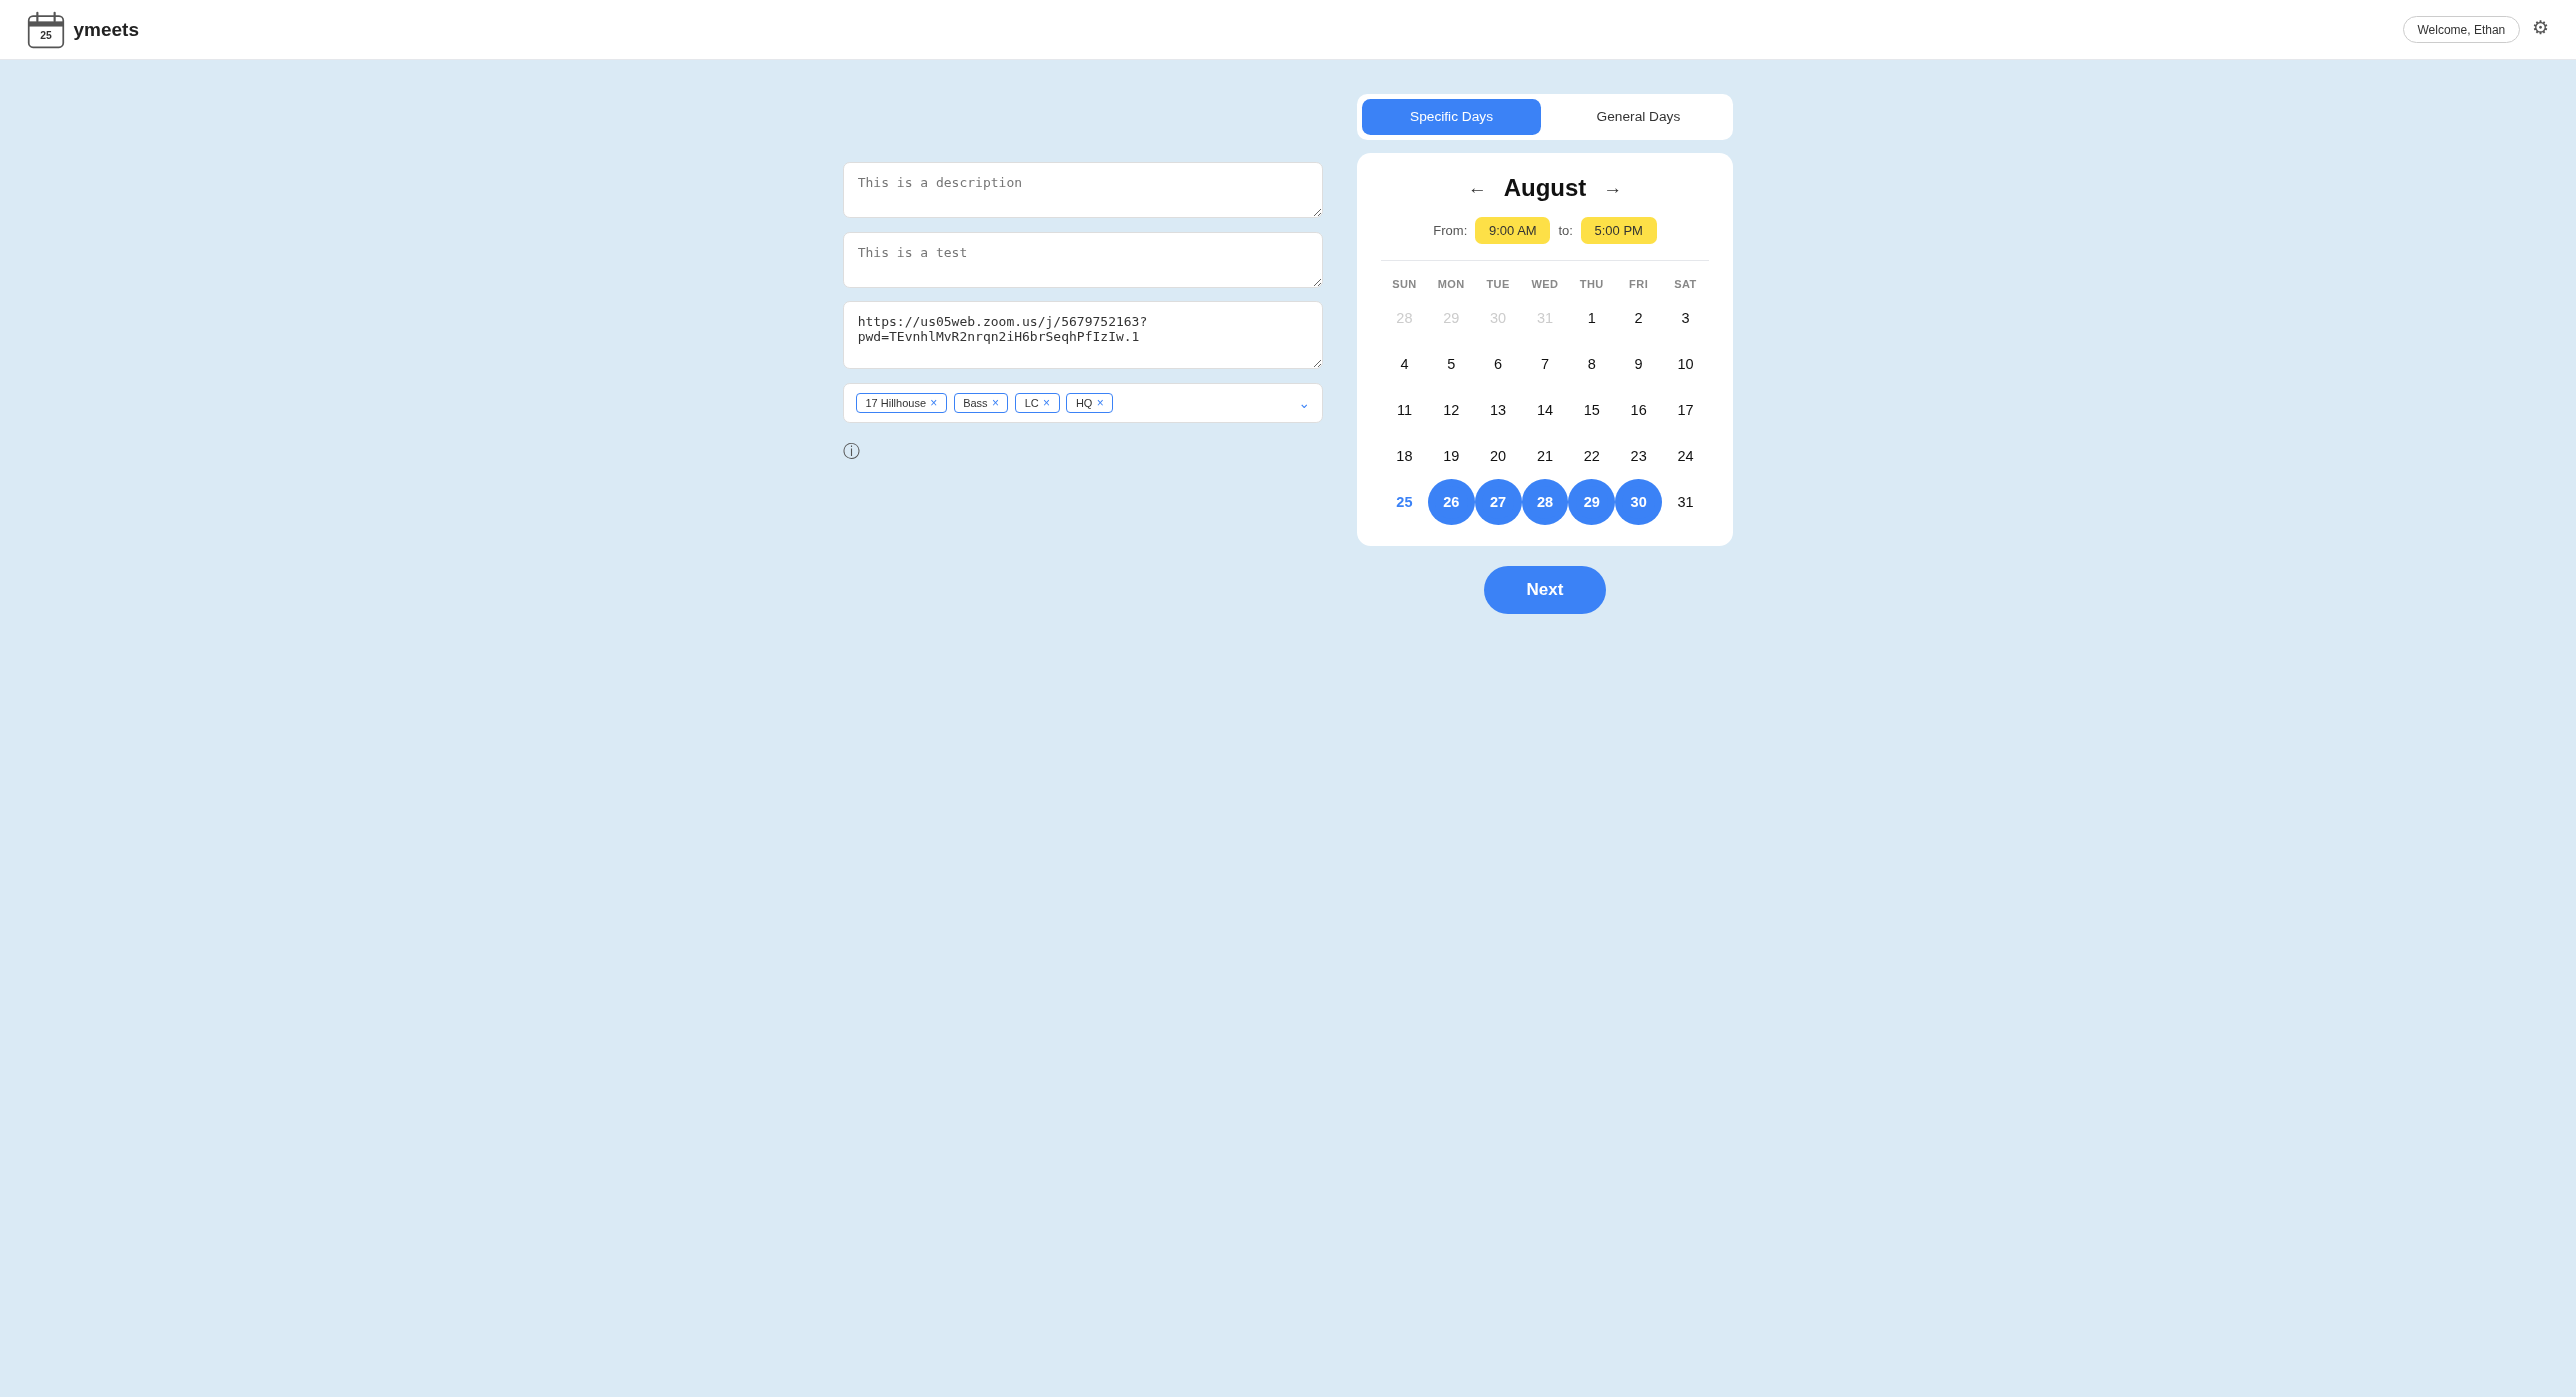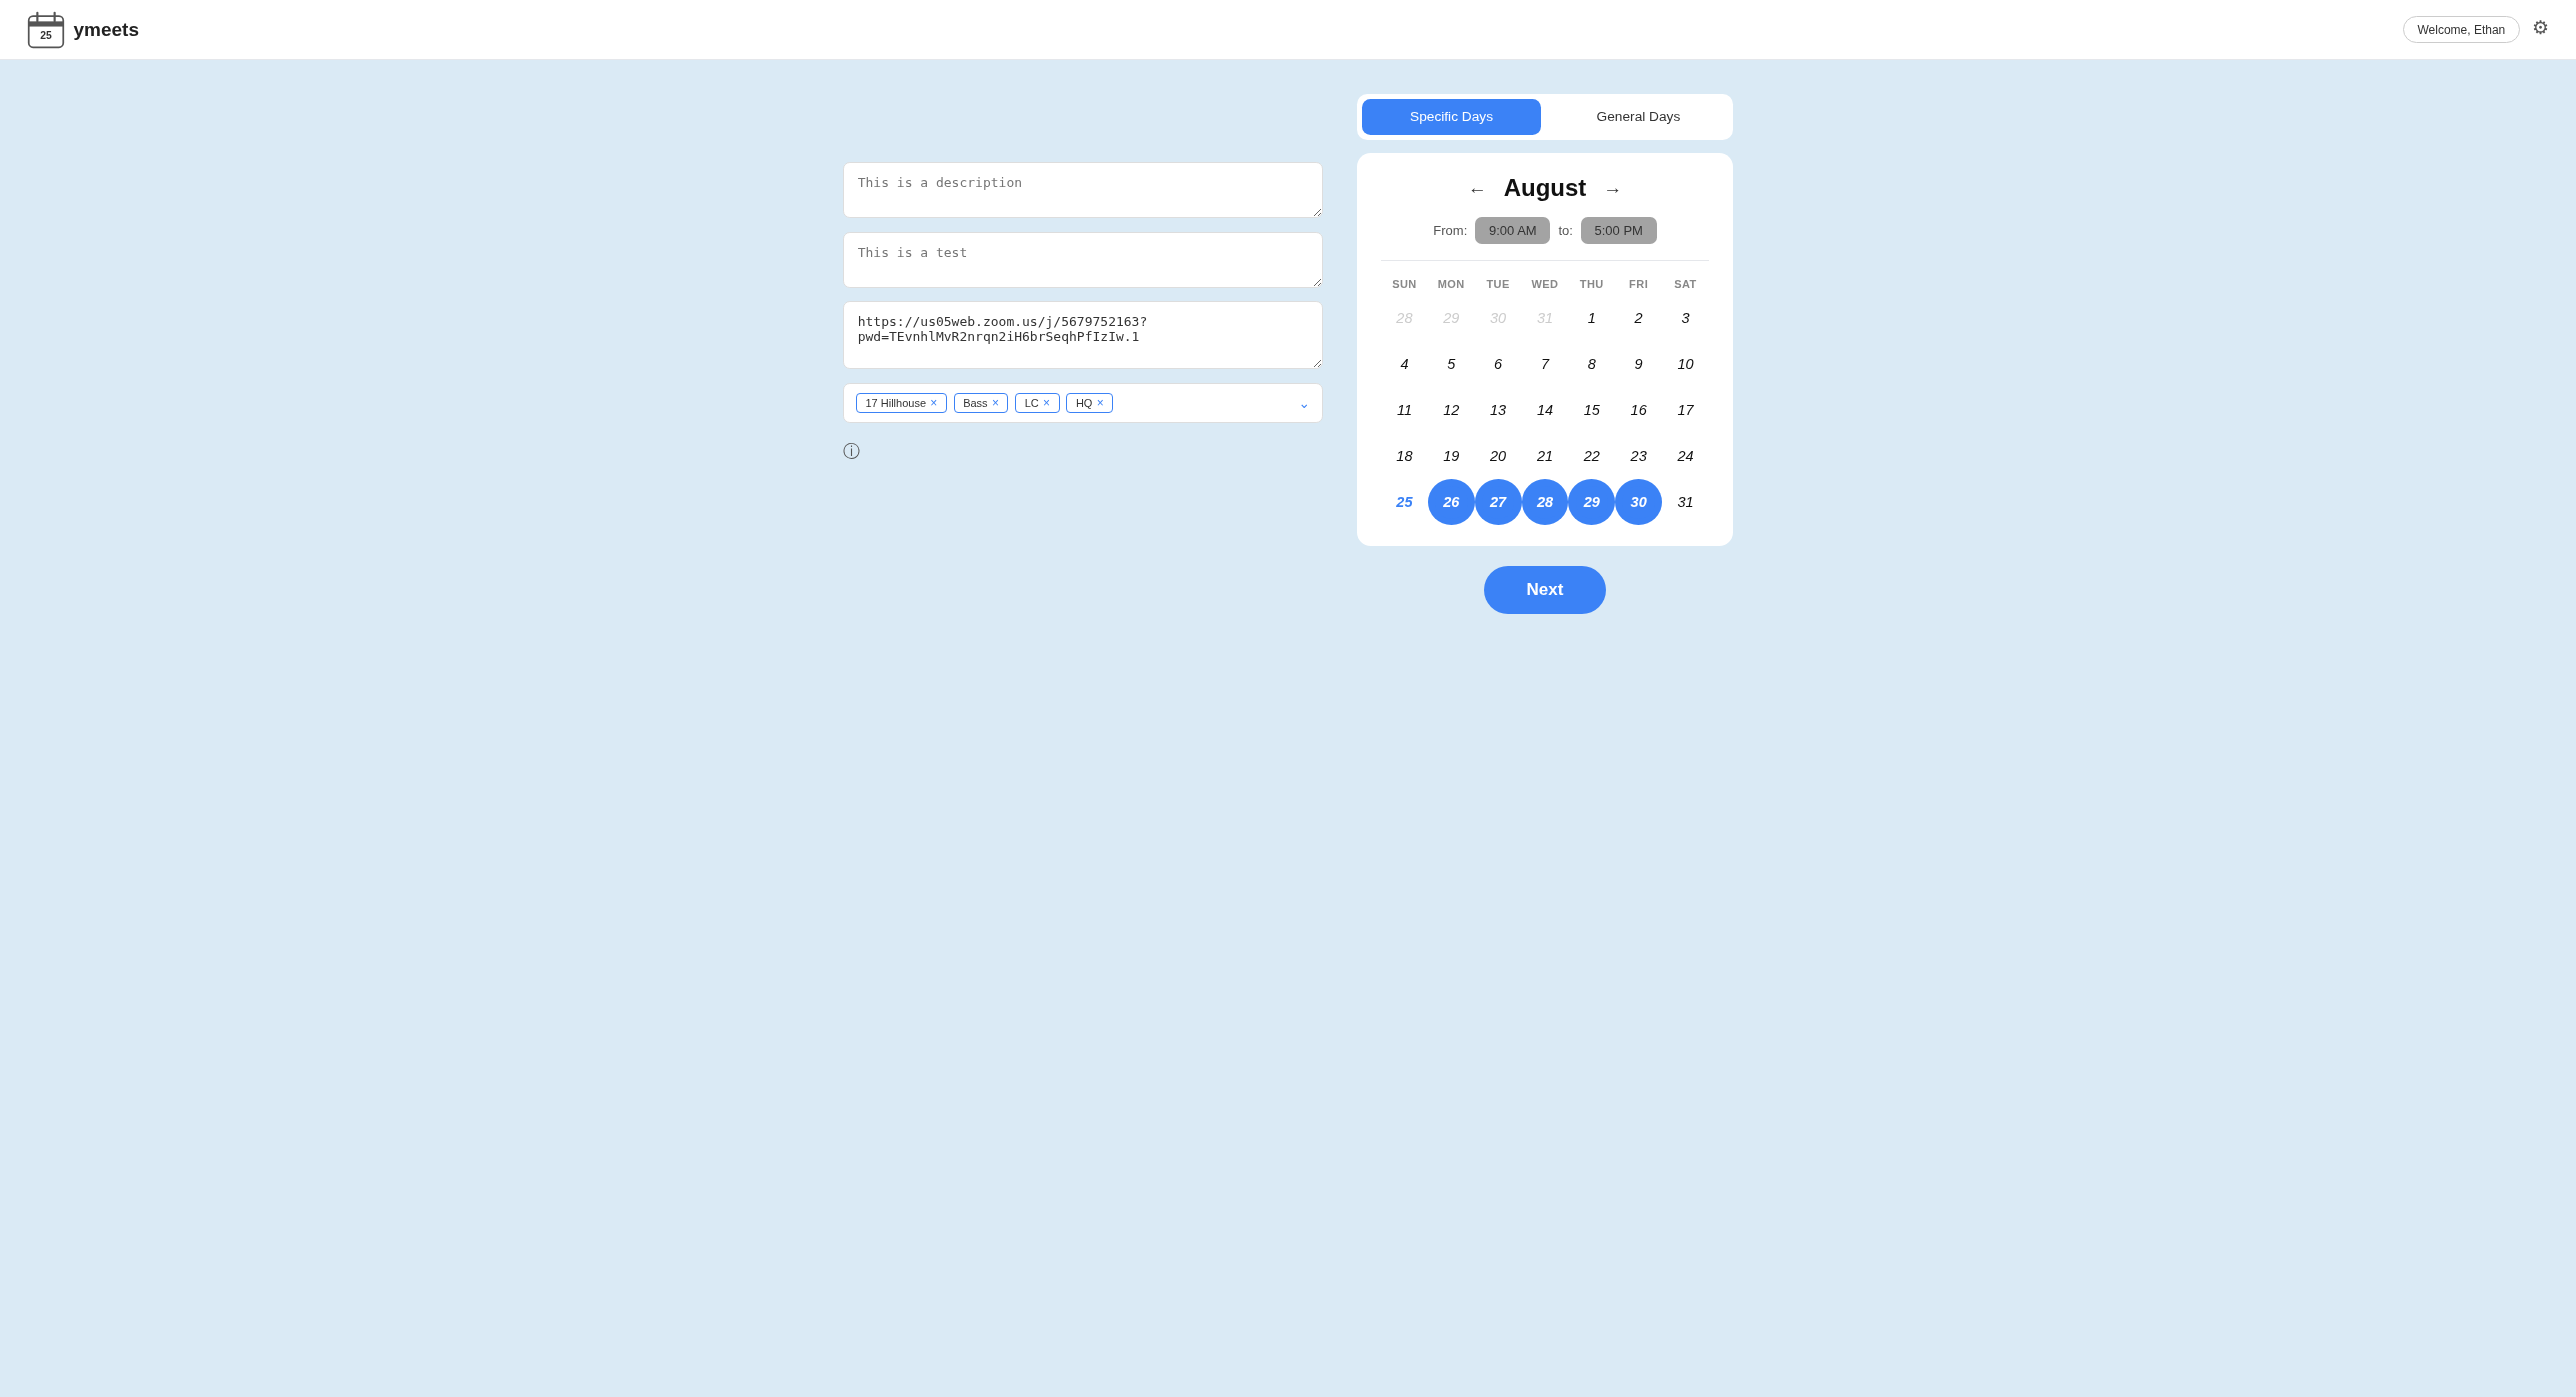--- a/index.html
+++ b/index.html
@@ -197,21 +197,21 @@
       align-items: center;
       justify-content: center;
       gap: 8px;
       margin-bottom: 15.4px;
     }
     .time-label {
       font-size: 13px;
       color: #555;
     }
     .time-badge {
-      background: #a3a3a3;
+      background: #fde047;
       border-radius: 6.8px;
       padding: 6px 13.7px;
       font-size: 13px;
       color: #333;
       cursor: pointer;
     }
 
     .divider {
       border: none;
       border-top: 0.9px solid #e5e7eb;
@@ -251,21 +251,20 @@
       border-radius: 50%;
       font-weight: 600;
     }
     .cal-grid td .day-circle {
       display: inline-flex;
       align-items: center;
       justify-content: center;
       width: 32.5px;
       height: 32.5px;
       border-radius: 50%;
-      font-style: italic;
     }
     .cal-grid td.selected .day-circle {
       background: #3b82f6;
       color: #fff;
     }
     .cal-grid td.today .day-circle {
       color: #3b82f6;
     }
 
     

